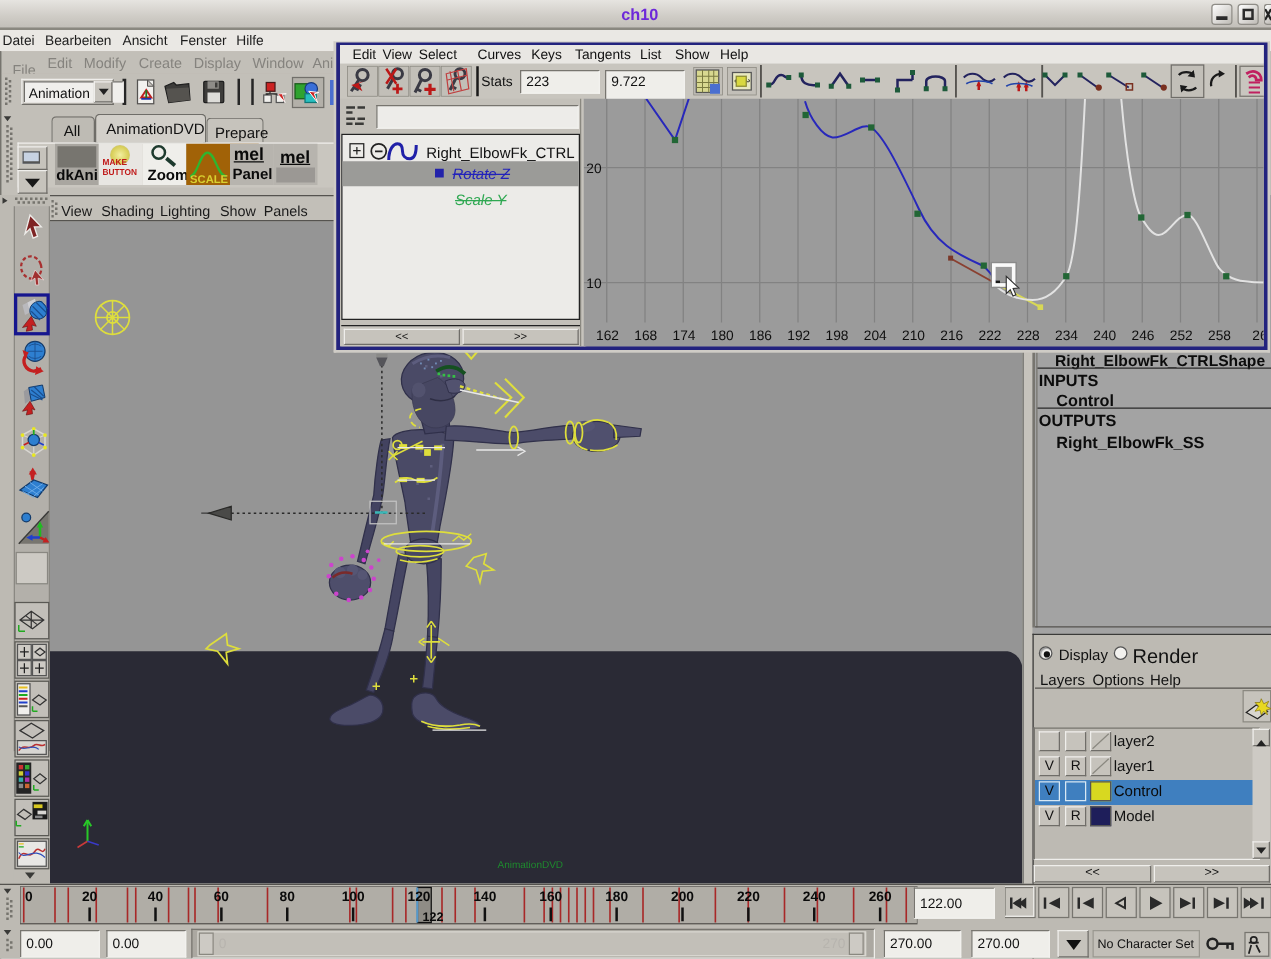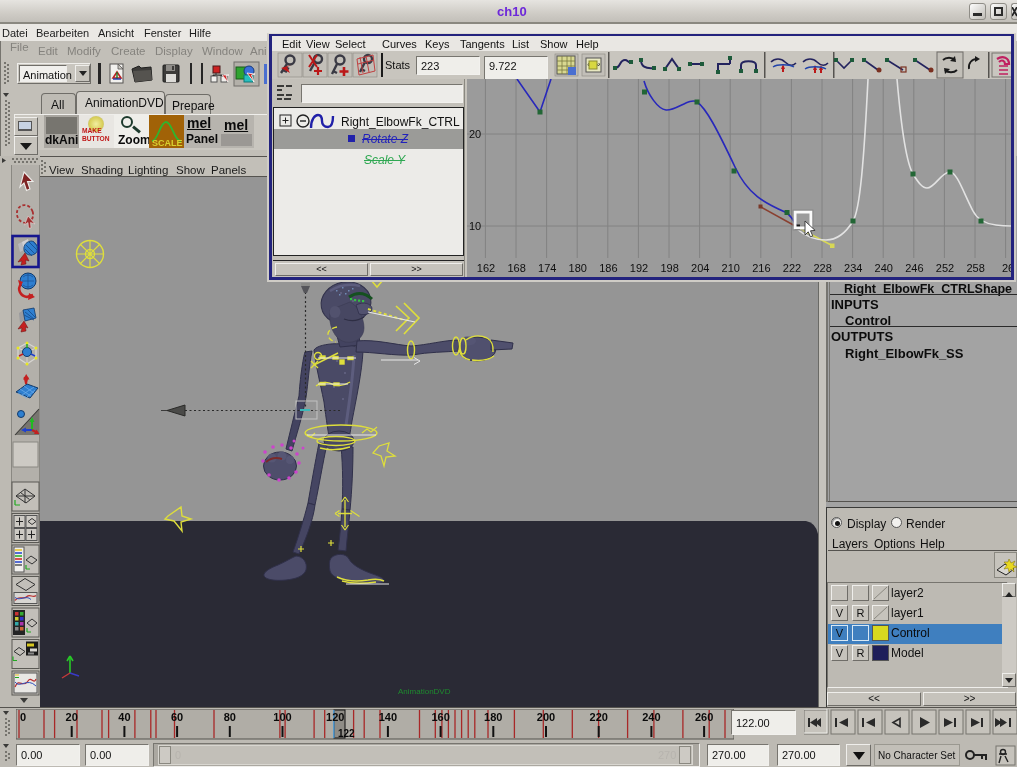--- a/index.html
+++ b/index.html
@@ -25,21 +25,21 @@
 
 <div class="ab" style="left:0;top:24px;width:1017px;height:17px;background:#EAE8E4;font-size:11px;color:#1c1c1c">
 <span class="ab" style="left:2px;top:3px">Datei</span>
 <span class="ab" style="left:36px;top:3px">Bearbeiten</span>
 <span class="ab" style="left:98px;top:3px">Ansicht</span>
 <span class="ab" style="left:144px;top:3px">Fenster</span>
 <span class="ab" style="left:189px;top:3px">Hilfe</span>
 </div>
 
 <div class="ab" style="left:0;top:41px;width:1017px;height:18px;background:#C2BFB8;border-left:1px solid #716F6A;font-size:11.5px;color:#85837E">
-<span class="ab" style="left:9px;top:0">File</span>
+<span class="ab" style="left:9px;top:10px">File</span>
 <span class="ab" style="left:37px;top:4px">Edit</span>
 <span class="ab" style="left:66px;top:4px">Modify</span>
 <span class="ab" style="left:110px;top:4px">Create</span>
 <span class="ab" style="left:154px;top:4px">Display</span>
 <span class="ab" style="left:201px;top:4px">Window</span>
 <span class="ab" style="left:249px;top:4px">Anii</span>
 </div>
 
 <div class="ab" style="left:0;top:59px;width:1017px;height:29px;background:#C2BFB8;border-left:1px solid #716F6A"></div>
 <div class="ab" id="toolbarrow" style="left:0;top:59px;width:270px;height:29px">
@@ -82,21 +82,21 @@
   <path d="M222,16 l6,7 l-2,-6.5 l3,-0.5 z" fill="#CC2222" stroke="#fff" stroke-width="0.7"></path>
 
   <rect x="234" y="3" width="25" height="24" fill="#B3B0A9" stroke="#716F6A"></rect>
   <rect x="236" y="8" width="10" height="12" fill="#2FA32F" stroke="#1a5a1a"></rect>
   <circle cx="249" cy="12" r="5" fill="#3A6FD8" stroke="#1a3a7a"></circle>
   <rect x="244" y="16" width="9" height="7" fill="#27BFBF" stroke="#117777"></rect>
   <path d="M247,14 l7,9 l-2.5,-7 l3.5,-1 z" fill="#CC2222" stroke="#fff" stroke-width="0.8"></path>
   <rect x="264" y="5" width="6" height="20" fill="#4A6FD0"></rect>
  </svg>
  <div class="ab" style="left:17px;top:4px;width:74px;height:21px;background:#C9C6BF;border:1px solid #6F6D68;border-top-color:#EFEEEB;border-left-color:#EFEEEB">
-  <div class="ab sunk" style="left:1px;top:1px;width:48px;height:17px;background:#F0EFEC;padding:3px 0 0 3px;font-size:11px">Animation</div>
+  <div class="ab sunk" style="left:1px;top:1px;width:80px;height:17px;background:#F0EFEC;padding:3px 0 0 3px;font-size:11px">Animation</div>
   <div class="ab raised" style="left:57px;top:1px;width:15px;height:17px"></div>
   <div class="ab" style="left:61px;top:7px;width:0;height:0;border:4px solid transparent;border-top:5px solid #222"></div>
  </div>
 </div>
 
 <div class="ab" style="left:0;top:88px;width:1017px;height:68px;background:#C2BFB8;border-left:1px solid #716F6A"></div>
 <div class="ab" id="shelfarea" style="left:0;top:88px;width:270px;height:68px">
 
  <svg class="ab" style="left:0;top:0" width="270" height="68" viewBox="0 0 270 68">
   <path d="M3,5 l6,0 l-3,4 z" fill="#3a3a38"></path>
@@ -533,21 +533,21 @@
  <div class="ab" style="left:4px;top:170px;width:187px;height:1px;background:#2a2a2a"></div>
  <div class="ab b" style="left:5px;top:173px;font-size:13px;color:#0c0c0c">OUTPUTS</div>
  <div class="ab b" style="left:19px;top:190px;font-size:13px;color:#0c0c0c">Right_ElbowFk_SS</div>
  <div class="ab" style="left:2px;top:345px;width:189px;height:1px;background:#55534F"></div>
 
  <div class="ab" style="left:0;top:351px;width:191px;height:356px;background:#BDBAB3;border-top:1.5px solid #3a3a38;border-left:1.5px solid #3a3a38"></div>
  <div class="ab" style="left:5px;top:361px;width:11px;height:11px;border-radius:50%;background:#F2F1EE;border:1px solid #555;box-shadow:inset 1px 1px 1px #999"></div>
  <div class="ab" style="left:9px;top:365px;width:5px;height:5px;border-radius:50%;background:#111"></div>
  <div class="ab" style="left:21px;top:361px;font-size:12px">Display</div>
  <div class="ab" style="left:65px;top:361px;width:11px;height:11px;border-radius:50%;background:#F2F1EE;border:1px solid #555"></div>
- <div class="ab" style="left:80px;top:361px;font-size:12px">Render</div>
+ <div class="ab" style="left:80px;top:361px;font-size:16px">Render</div>
  <div class="ab" style="left:6px;top:381px;font-size:12px">Layers</div>
  <div class="ab" style="left:48px;top:381px;font-size:12px">Options</div>
  <div class="ab" style="left:94px;top:381px;font-size:12px">Help</div>
  <div class="ab" style="left:2px;top:394px;width:189px;height:1px;background:#55534F"></div>
 
  <div class="ab" style="left:168px;top:396px;width:23px;height:26px;background:#C6C3BC;border:1px solid #8a8880">
   <svg width="22" height="25" viewBox="0 0 22 25">
           <path d="M2,17 l8,-6 l9,5 l-8,6 z" fill="#D8D6D0" stroke="#222"></path>
           <path d="M14,6 l2,4 l4,-2 l-2,4 l4,2 l-4,1 l1,4 l-3,-3 l-2,3 l-1,-4 l-4,1 l3,-4 l-3,-3 l4,0 z" fill="#E8D820" stroke="#8a7a10" stroke-width="0.6"></path>
         </svg>

